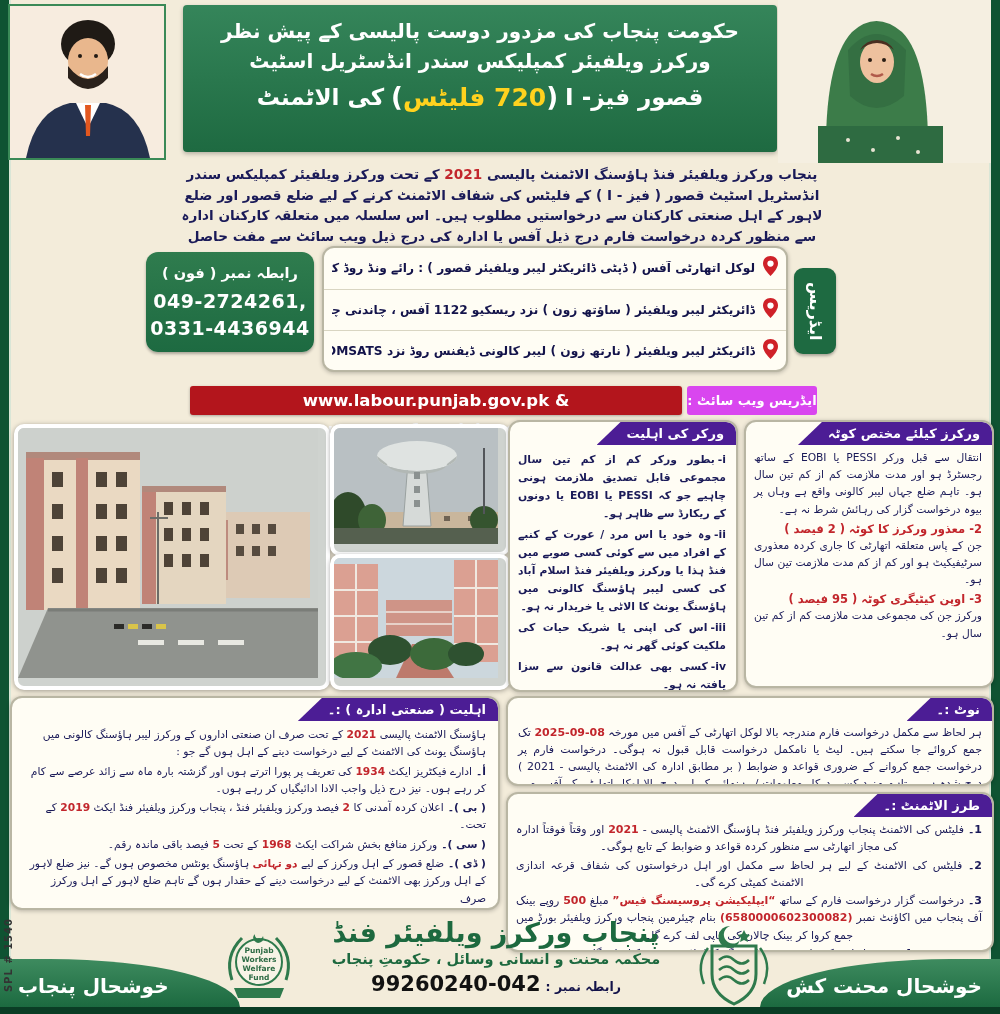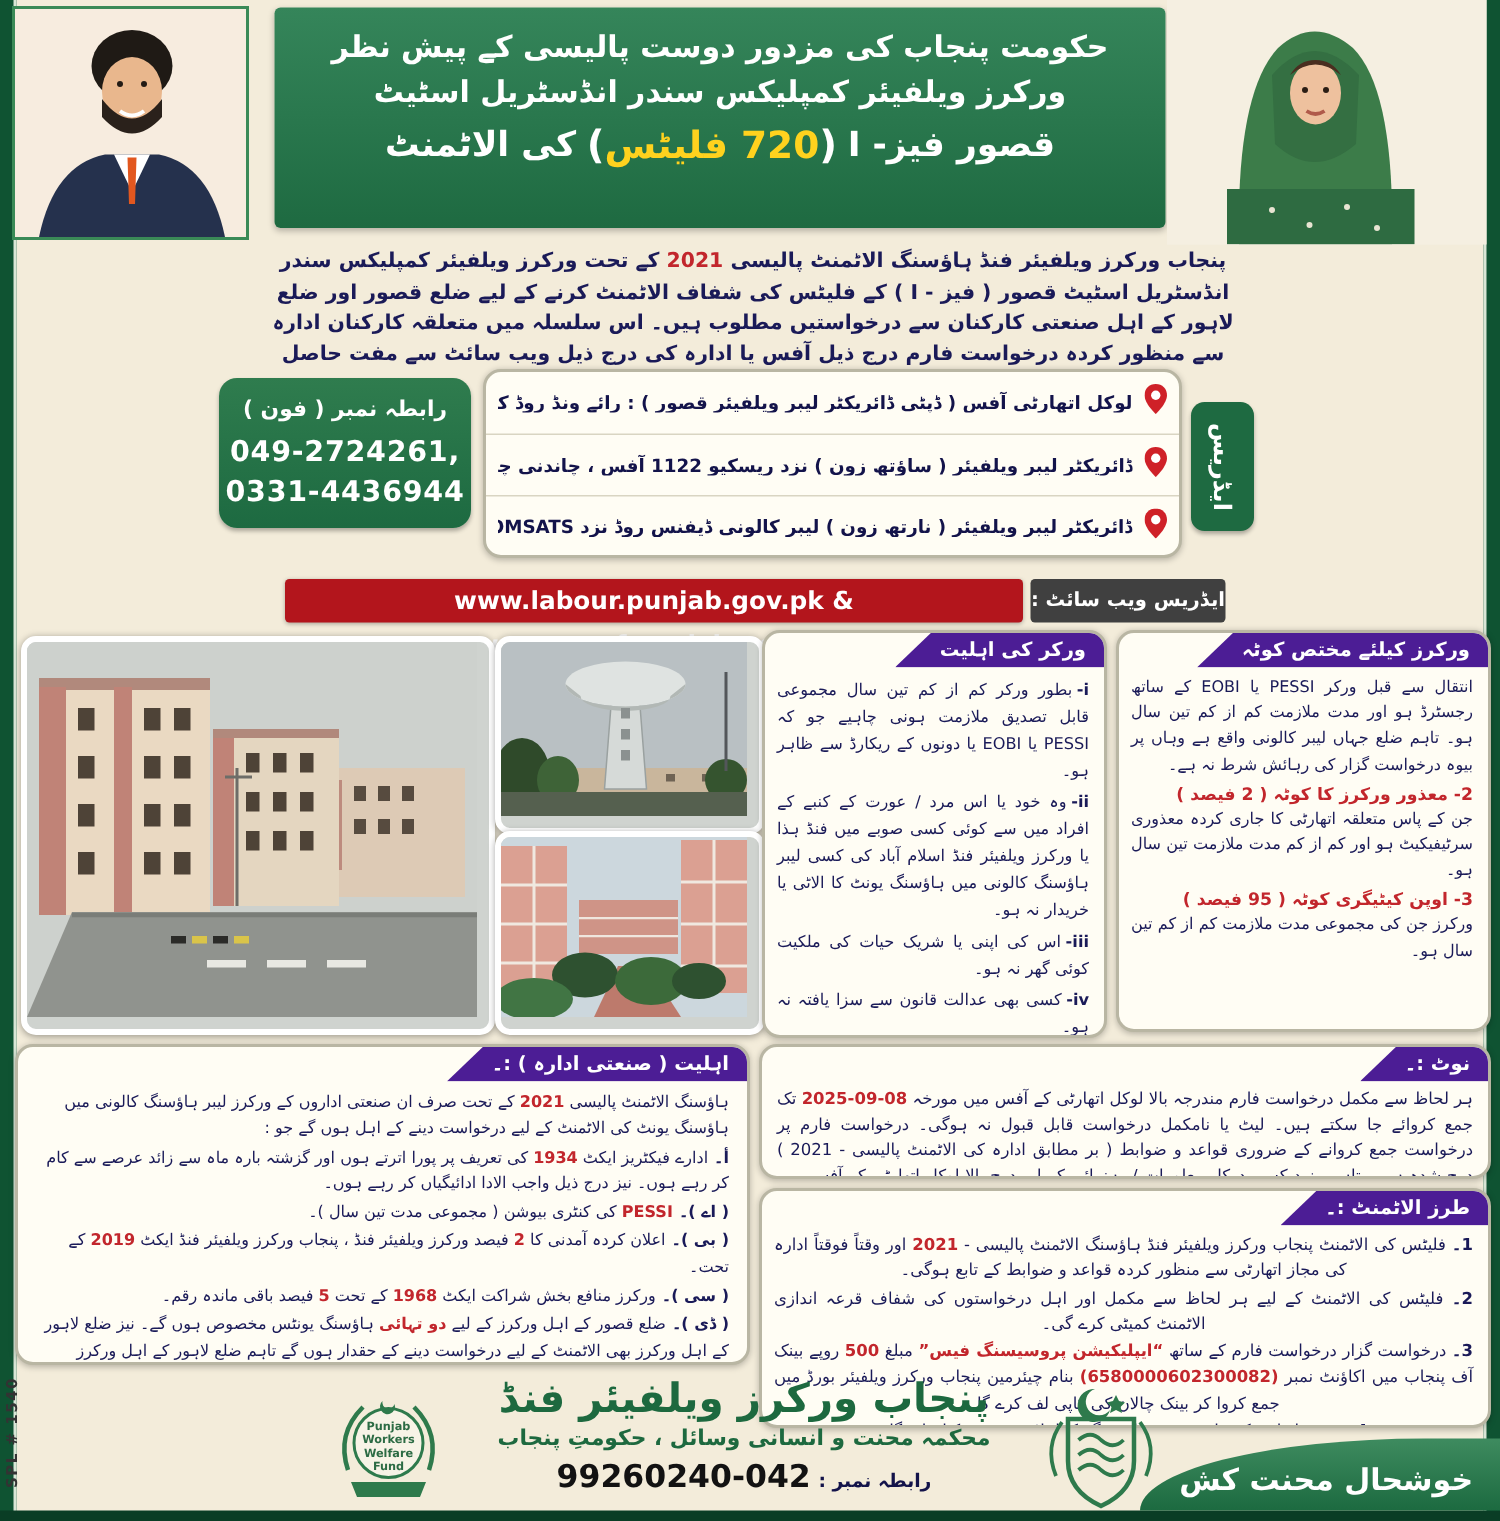--- a/index.html
+++ b/index.html
@@ -38,32 +38,32 @@
   .addr-row:last-child{border-bottom:none;}
   .addr-row .pin{flex:0 0 16px;margin-left:7px;}
   .addr-row .at{flex:1;font-size:12.2px;font-weight:bold;color:#13134a;white-space:nowrap;overflow:hidden;}
   .vtab{position:absolute;left:794px;top:268px;width:42px;height:86px;background:#1e6a41;color:#fff;
         border-radius:9px;display:flex;align-items:center;justify-content:center;
         writing-mode:vertical-rl;font-size:16px;font-weight:bold;box-shadow:0 2px 3px rgba(0,0,0,.3);}
   
   .web-red{position:absolute;left:190px;top:386px;width:492px;height:29px;background:#b3151c;
            border-radius:3px;color:#fff;font-weight:bold;font-size:16.5px;line-height:29px;
            text-align:center;box-shadow:0 1px 3px rgba(0,0,0,.3);}
-  .web-lab{position:absolute;left:687px;top:386px;width:130px;height:29px;background:#404040;
+  .web-lab{position:absolute;left:687px;top:386px;width:130px;height:29px;background:#d946ef;
            border-radius:3px;color:#fff;font-weight:bold;font-size:13px;line-height:29px;
            text-align:center;direction:rtl;}
   
   .shot{position:absolute;border:4px solid #fff;border-radius:10px;box-shadow:0 1px 5px rgba(0,0,0,.35);
         overflow:hidden;background:#cfd3cf;}
   
   .rhead{position:absolute;top:0;right:0;height:23px;background:#4c1d95;color:#fff;font-weight:bold;
          font-size:13px;line-height:23px;padding:0 12px 0 30px;direction:rtl;
          clip-path:polygon(24px 0,100% 0,100% 100%,0 100%);border-top-right-radius:9px;}
   .pc{position:absolute;left:0;right:0;top:23px;bottom:0;direction:rtl;color:#1a1a58;}
-  .wi{font-size:10.8px;line-height:18px;text-align:justify;margin-bottom:3px;}
+  .wi{font-size:10.8px;line-height:18px;text-align:justify;margin-bottom:3px;font-weight:bold;}
   .wi b{margin-left:3px;}
   .qh{color:#c2262c;font-weight:bold;font-size:11.5px;margin:4px 0 1px;}
   .qt{font-size:10.7px;line-height:17.2px;text-align:justify;}
   .ind{font-size:10.7px;line-height:17.3px;margin-bottom:2px;}
   .ind b.n{margin-left:4px;}
   .note-t{font-size:11px;line-height:17px;text-align:justify;text-align-last:center;padding:3px 10px;}
   .al{font-size:11px;line-height:17.3px;text-align:justify;text-align-last:center;margin-bottom:1px;}
   
   .f-org{direction:rtl;color:#1d693f;font-weight:bold;font-size:27px;line-height:30px;text-align:center;}
   .f-dept{direction:rtl;color:#1d693f;font-weight:bold;font-size:14.5px;line-height:22px;text-align:center;}
@@ -295,21 +295,20 @@
       <div class="qh">3- اوپن کیٹیگری کوٹہ ( 95 فیصد )</div>
       <div class="qt">ورکرز جن کی مجموعی مدت ملازمت کم از کم تین سال ہو۔</div>
     </div>
   </div>
 
   <div class="panel" style="left:10px;top:696px;width:490px;height:214px;">
     <div class="rhead">اہلیت ( صنعتی ادارہ ) :۔</div>
     <div class="pc" style="padding:5px 12px 4px 10px;">
       <div class="ind"><span>ہاؤسنگ الاٹمنٹ پالیسی </span><span class="red">2021</span><span> کے تحت صرف ان صنعتی اداروں کے ورکرز لیبر ہاؤسنگ کالونی میں ہاؤسنگ یونٹ کی الاٹمنٹ کے لیے درخواست دینے کے اہل ہوں گے جو :</span></div>
       <div class="ind"><b class="n">أ۔</b><span>ادارے فیکٹریز ایکٹ </span><span class="red">1934</span><span> کی تعریف پر پورا اترتے ہوں اور گزشتہ بارہ ماہ سے زائد عرصے سے کام کر رہے ہوں۔ نیز درج ذیل واجب الادا ادائیگیاں کر رہے ہوں۔</span><span class="red"></span><span></span></div>
-      <div class="ind"><b class="n">( اے )۔</b><span></span><span class="red">PESSI</span><span> کی کنٹری بیوشن ( مجموعی مدت تین سال )۔</span><span class="red"></span><span></span></div>
       <div class="ind"><b class="n">( بی )۔</b><span>اعلان کردہ آمدنی کا </span><span class="red">2</span><span> فیصد ورکرز ویلفیئر فنڈ ، پنجاب ورکرز ویلفیئر فنڈ ایکٹ </span><span class="red">2019</span><span> کے تحت۔</span></div>
       <div class="ind"><b class="n">( سی )۔</b><span>ورکرز منافع بخش شراکت ایکٹ </span><span class="red">1968</span><span> کے تحت </span><span class="red">5</span><span> فیصد باقی ماندہ رقم۔</span></div>
       <div class="ind"><b class="n">( ڈی )۔</b><span>ضلع قصور کے اہل ورکرز کے لیے </span><span class="red">دو تہائی</span><span> ہاؤسنگ یونٹس مخصوص ہوں گے۔ نیز ضلع لاہور کے اہل ورکرز بھی الاٹمنٹ کے لیے درخواست دینے کے حقدار ہوں گے تاہم ضلع لاہور کے اہل ورکرز صرف </span></div>
     </div>
   </div>
 
   <div class="panel" style="left:506px;top:696px;width:488px;height:90px;">
     <div class="rhead">نوٹ :۔</div>
     <div class="pc note-t">
       <span>ہر لحاظ سے مکمل درخواست فارم مندرجہ بالا لوکل اتھارٹی کے آفس میں مورخہ </span><span class="red">08-09-2025</span><span> تک جمع کروائے جا سکتے ہیں۔ لیٹ یا نامکمل درخواست قابل قبول نہ ہوگی۔ درخواست فارم پر درخواست جمع کروانے کے ضروری قواعد و ضوابط ( بر مطابق ادارہ کی الاٹمنٹ پالیسی - 2021 ) درج شدہ ہیں۔ تاہم مزید کسی درکار معلومات / رہنمائی کے لیے درج بالا لوکل اتھارٹی کے آفس میں رابطہ کیا جا سکتا ہے۔</span>
@@ -355,19 +354,22 @@
       <path d="M52,8 l2,4 4,1 -3,3 1,4 -4,-2 -4,2 1,-4 -3,-3 4,-1 Z" fill="#2e7a4c"></path>
       <path d="M20,24 L64,24 L64,52 Q64,72 42,82 Q20,72 20,52 Z" fill="none" stroke="#2e7a4c" stroke-width="3"></path>
       <path d="M27,38 q8,-7 15,0 q8,7 15,0" stroke="#2e7a4c" stroke-width="2.5" fill="none"></path>
       <path d="M27,48 q8,-7 15,0 q8,7 15,0" stroke="#2e7a4c" stroke-width="2.5" fill="none"></path>
       <path d="M27,58 q8,-7 15,0 q8,7 15,0" stroke="#2e7a4c" stroke-width="2.5" fill="none"></path>
       <path d="M12,62 Q4,42 16,26" stroke="#2e7a4c" stroke-width="2.5" fill="none"></path>
       <path d="M72,62 Q80,42 68,26" stroke="#2e7a4c" stroke-width="2.5" fill="none"></path>
     </svg>
   </div>
 
+  <div class="ribbon lft">
+    <span class="txt">خوشحال پنجاب</span>
+  </div>
   <div class="ribbon rgt">
     <span class="txt">خوشحال محنت کش</span>
   </div>
 
   <div class="spl">SPL # 1540</div>
 
 </div>
 
 </body></html>

